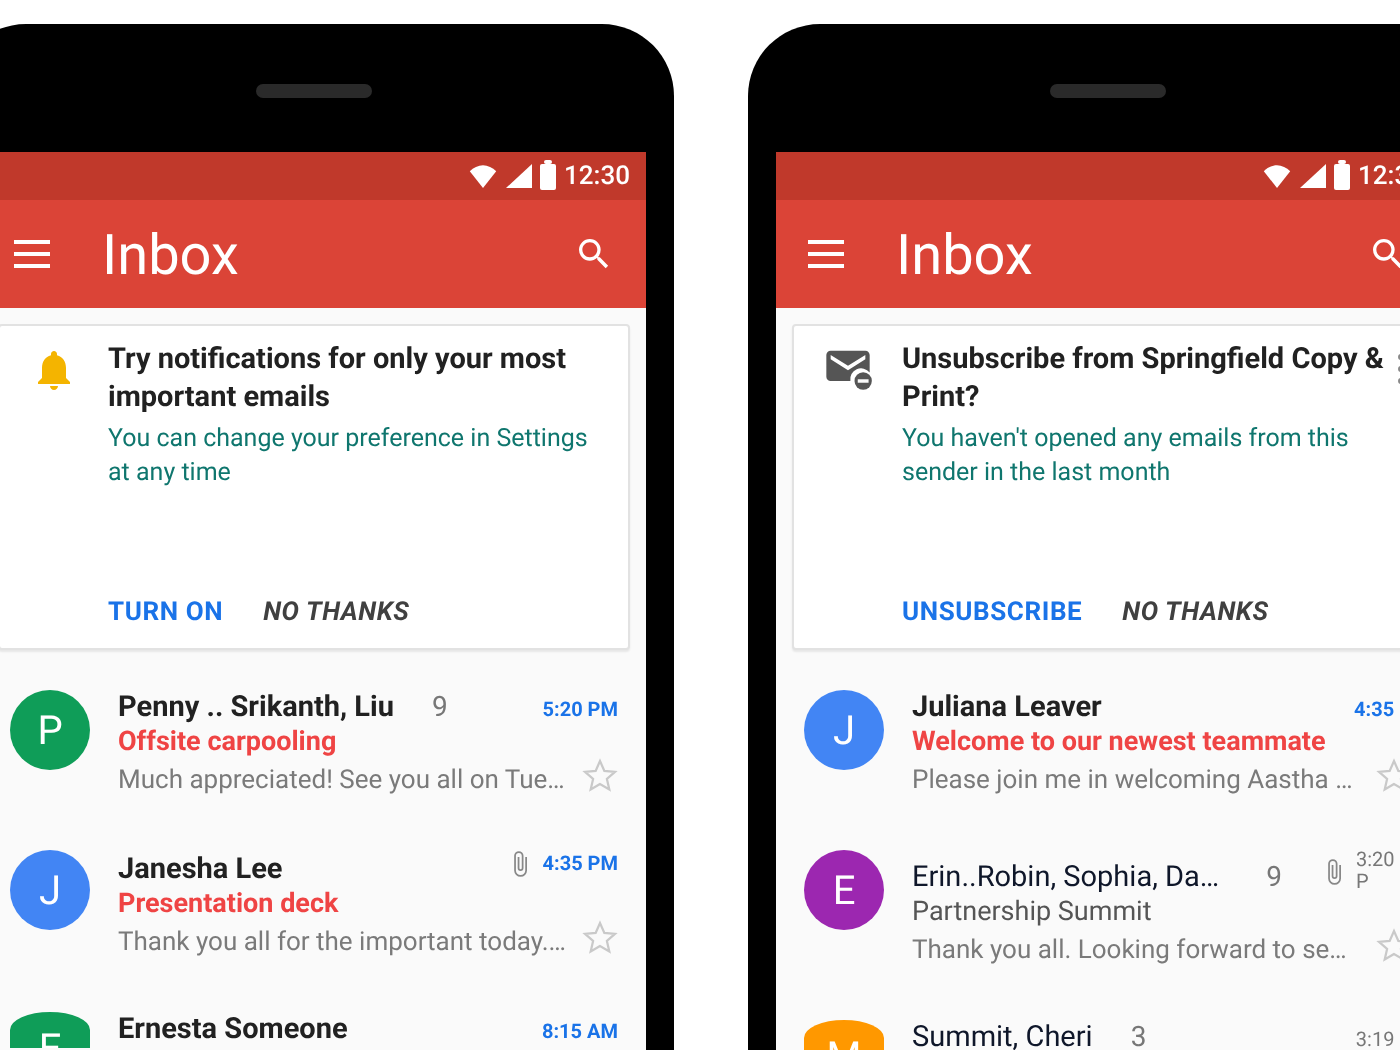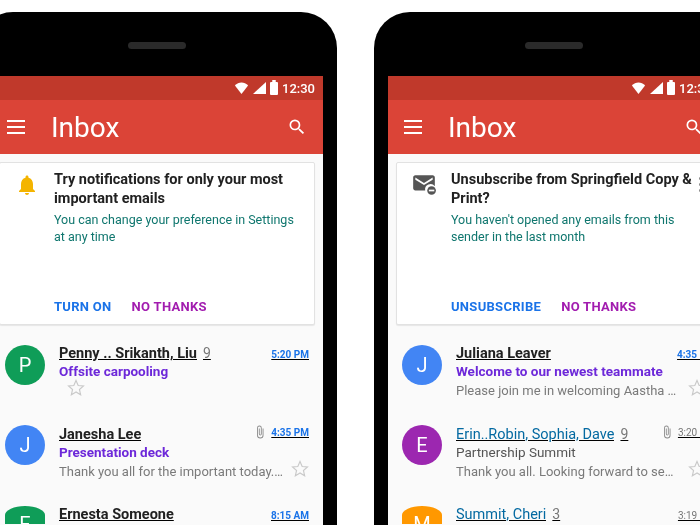--- a/index.html
+++ b/index.html
@@ -51,43 +51,43 @@
     box-shadow: 0 1px 1px rgba(0,0,0,.08);
   }
   .promo-icon { width:26px; display:flex; justify-content:center; padding-top:2px; color:#555; }
   .bell-icon { color:#f4b400; }
   .promo-body { flex:1; }
   .promo-title { font-size:14.5px; font-weight:700; color:#212121; line-height:1.3; margin-bottom:3px; }
   .promo-sub { font-size:12.5px; color:#0f766e; line-height:1.35; margin-bottom:10px; }
   .promo-actions { display:flex; gap:20px; }
   .promo-actions .act { font-size:13px; font-weight:700; letter-spacing:.3px;margin-top:44px; }
   .act.primary { color:#1a73e8; }
-  .act.secondary { color:#a21caf; }
+  .act.secondary { color:#404040;font-style:italic; }
   .overflow-dots { position:absolute; right:4px; top:14px; color:#888; display:flex; flex-direction:column; gap:3px; align-items:center; width:14px; }
   .overflow-dots span { width:3px;height:3px;background:#888;border-radius:50%; }
 
   .email-list { }
   .email-item { display:flex; gap:14px; padding:12px 14px 12px 14px; }
   .avatar { width:40px;height:40px;border-radius:50%; color:#fff; font-size:20px; display:flex;align-items:center;justify-content:center; flex-shrink:0; }
   .av-green { background:#0f9d58; }
   .av-blue { background:#4285f4; }
   .av-purple { background:#9c27b0; }
   .av-orange { background:#ff9800; }
   .email-body { flex:1; min-width:0; }
-  .row1 { display:flex; align-items:baseline; gap:6px;text-decoration:underline; }
+  .row1 { display:flex; align-items:baseline; gap:19px; }
   .sender { font-size:14.5px; font-weight:700; color:#212121; white-space:nowrap; overflow:hidden; text-overflow:ellipsis; }
   .count { font-size:14px; color:#777; font-weight:400; }
   .time-col { margin-left:auto; display:flex; align-items:center; gap:4px; }
   .attach svg { display:block; }
   .time { font-size:10px; font-weight:700; }
   .time.blue { color:#1a73e8; }
   .time.gray { color:#777; font-weight:400; }
-  .subject { font-size:13.5px; font-weight:700; color:#6d28d9; white-space:nowrap; overflow:hidden; text-overflow:ellipsis; margin-top:1px; }
+  .subject { font-size:13.5px; font-weight:700; color:#ef4444; white-space:nowrap; overflow:hidden; text-overflow:ellipsis; margin-top:1px; }
   .subject.read { font-weight:400; color:#555; }
-  .sender.read { font-weight:400; color:#0369a1; }
+  .sender.read { font-weight:400; color:#0f172a; }
   .row3 { display:flex; align-items:center; }
   .preview { font-size:13px; color:#7a7a7a; white-space:nowrap; overflow:hidden; text-overflow:ellipsis; flex:1; }
   .star { color:#c9c9c9; margin-left:8px; flex-shrink:0; }
 
 </style>
 </head>
 <body>
 
 <div class="phone left">
   <div class="speaker"></div>
@@ -145,20 +145,21 @@
         <div class="email-body">
           <div class="row1">
             <span class="sender">Penny .. Srikanth, Liu</span>
             <span class="count">9</span>
             <span class="time-col">
                 <span class="time blue">5:20 PM</span>
               </span>
           </div>
           <div class="subject">Offsite carpooling</div>
           <div class="row3">
+            <span class="preview">Much appreciated! See you all on Tue…</span>
             <span class="star">
               <svg width="18" height="18" viewBox="0 0 24 24">
                   <path fill="none" stroke="#c9c9c9" stroke-width="1.5" d="M12 17.3l-6.2 3.7 1.6-7L2 9.2l7.1-.6L12 2l2.9 6.6 7.1.6-5.4 4.8 1.6 7z"></path>
                 </svg>
             </span>
           </div>
         </div>
       </div>
 
       <div class="email-item">

